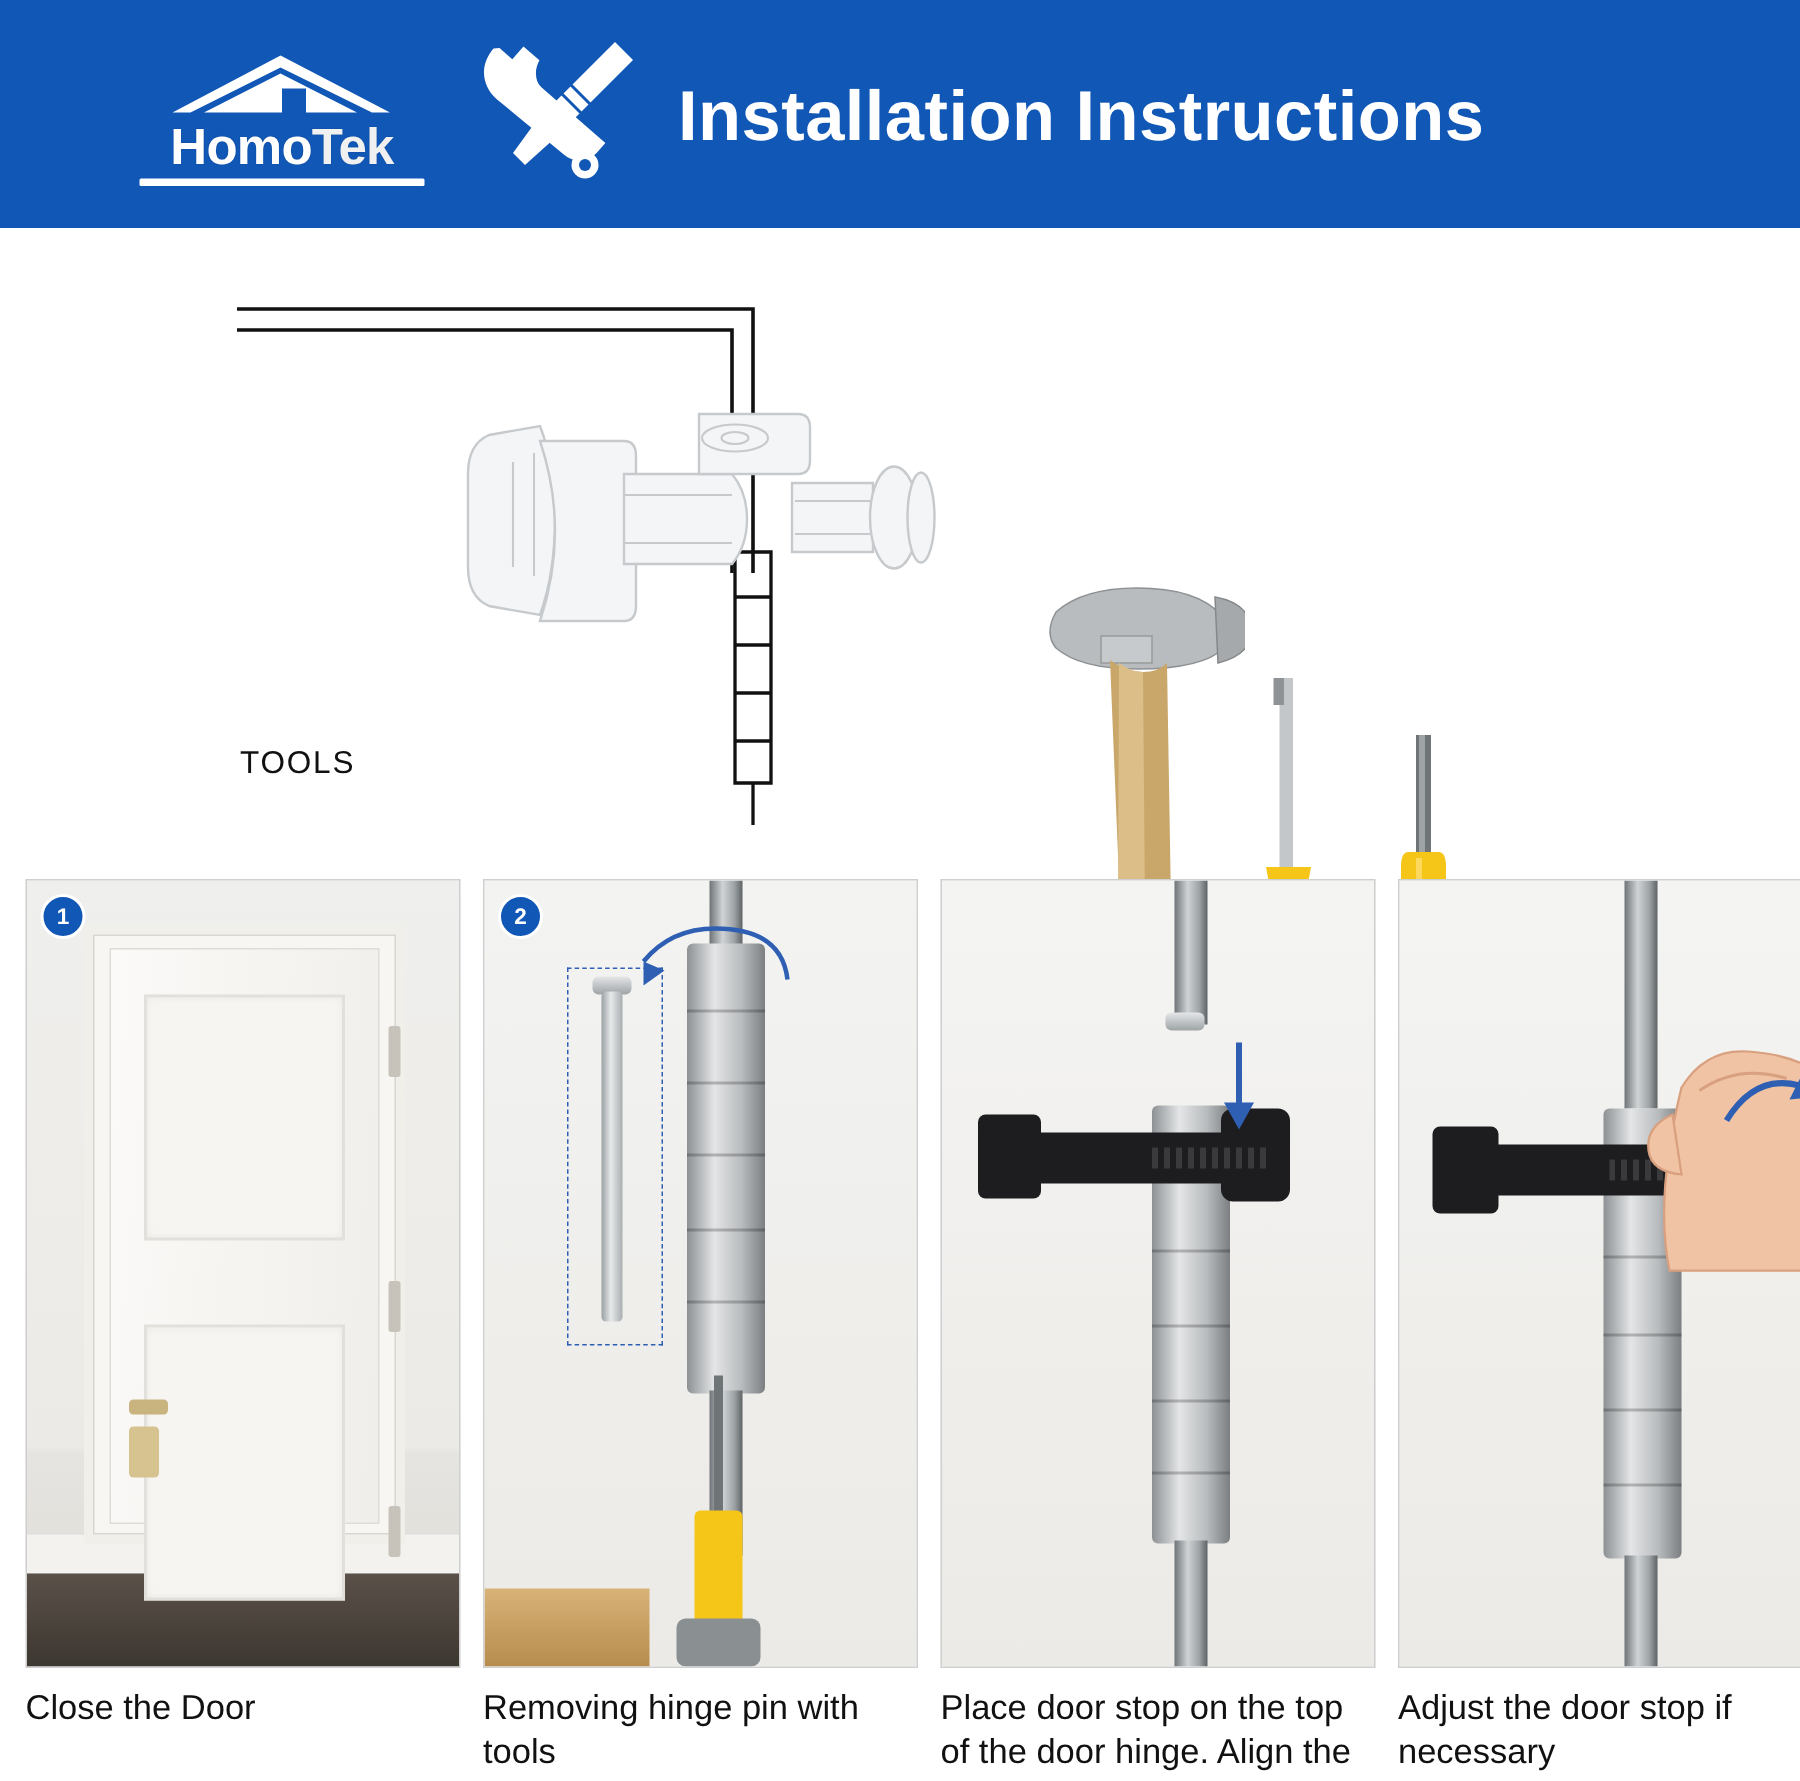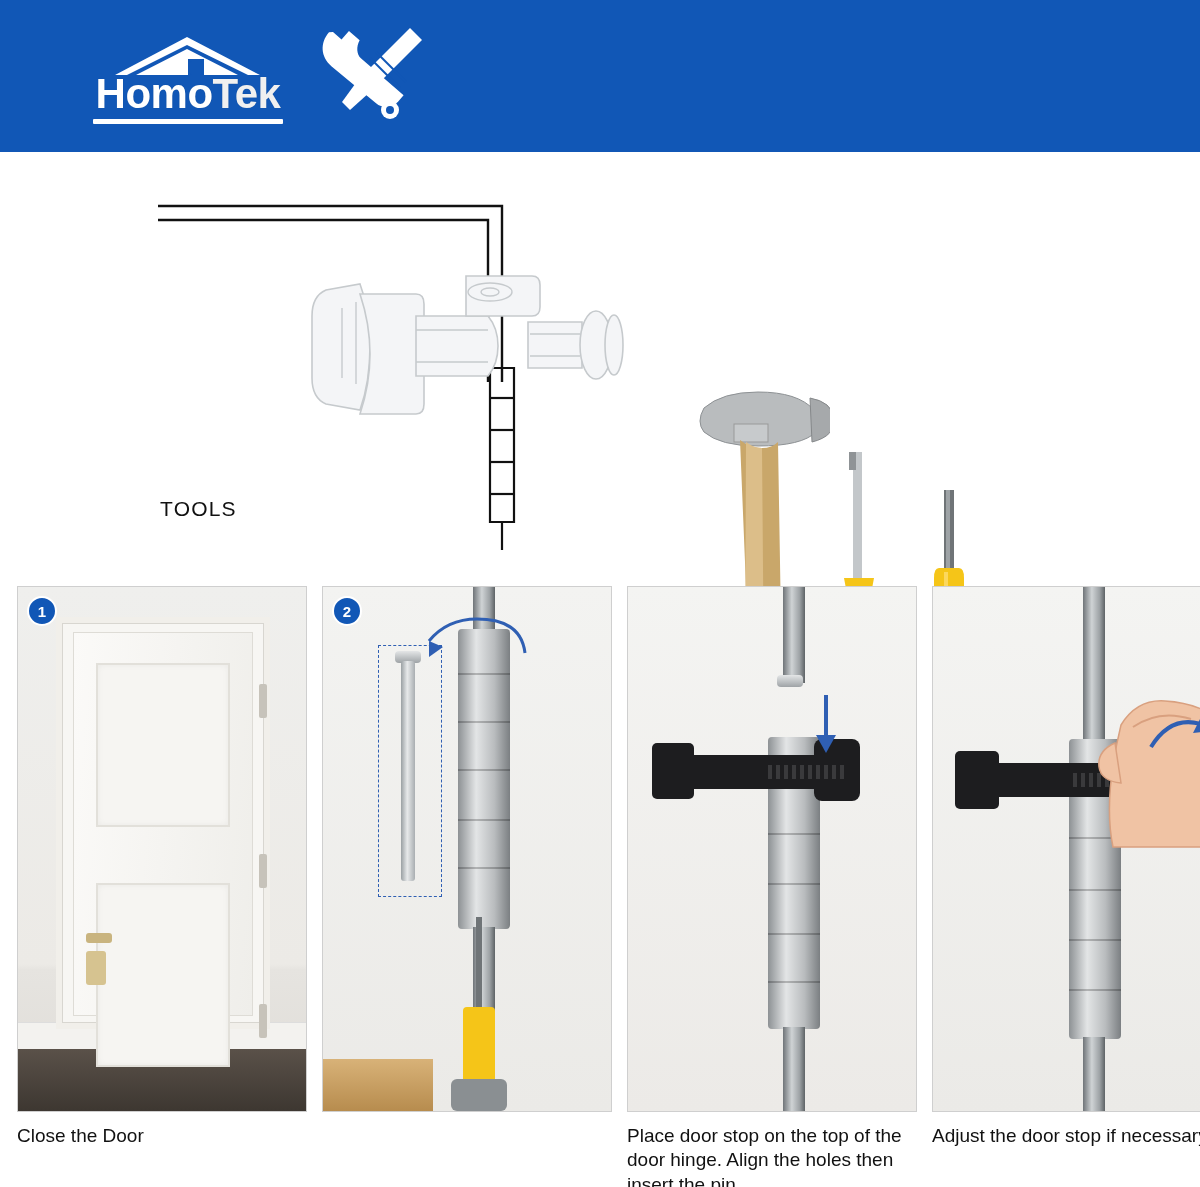--- a/index.html
+++ b/index.html
@@ -21,21 +21,21 @@
   .header-inner{display:flex;align-items:center;gap:26px;padding-left:88px;}
   .logo{
     position:relative;width:200px;height:95px;
     display:flex;flex-direction:column;align-items:center;justify-content:flex-end;
   }
   .logo-roof{
     position:absolute;top:6px;left:22px;width:155px;height:48px;
   }
   .logo-text{
     font-family:"Liberation Sans", sans-serif;
-    font-weight:bold;font-size:42px;color:#ffffff;letter-spacing:-0.5px;
+    font-weight:bold;font-size:34px;color:#ffffff;letter-spacing:-0.5px;
     line-height:1;
     position:relative;z-index:2;
     text-shadow:0 0 1px rgba(0,0,0,.2);
   }
   .logo-text .mid{color:#f0f0f0;}
   .logo-underline{width:190px;height:5px;background:#fff;margin-top:4px;border-radius:1px;}
 
   .tools-icon{width:112px;height:104px;flex:0 0 auto;}
   .header-title{
     font-family:"Liberation Sans", sans-serif;
@@ -71,21 +71,21 @@
   .step:first-child{margin-left:17px;}
   .step-img{
     position:relative;
     width:288px;height:524px;
     border:1px solid #cfcfcf;
     background:#f1f1f1;
     overflow:hidden;
   }
   .step-caption{
     margin-top:12px;
-    font-size:19px;line-height:1.28;color:#111;
+    font-size:23px;line-height:1.28;color:#111;
     padding-right:6px;
   }
   .badge{
     position:absolute;left:9px;top:9px;width:26px;height:26px;border-radius:50%;
     background:#1157b6;color:#fff;font-size:15px;font-weight:bold;
     display:flex;align-items:center;justify-content:center;z-index:6;
     border:2px solid #ffffff;
   }
 
   
@@ -139,20 +139,21 @@
         <circle cx="76" cy="86" r="4" fill="#1157b6"></circle>
         <path d="M96 4 L108 16 L60 64 L48 52 Z"></path>
         <path d="M44 56 L56 68 L36 86 L28 78 Z"></path>
       </g>
       <g stroke="#1157b6" stroke-width="2">
         <line x1="62" y1="28" x2="92" y2="58"></line>
         <line x1="56" y1="34" x2="86" y2="64"></line>
       </g>
     </svg>
 
+    <div class="header-title">Installation Instructions</div>
   </div>
 </div>
 
 <div class="diagram">
 
   <svg width="700" height="430" style="position:absolute;left:110px;top:30px;">
 
     <path d="M48 24 H392 V200" fill="none" stroke="#111" stroke-width="2.4"></path>
     <path d="M48 38 H378 V200" fill="none" stroke="#111" stroke-width="2.4"></path>
 
@@ -257,20 +258,21 @@
       <div class="pinhead" style="left:72px;top:64px;"></div>
       <div class="pin" style="left:78px;top:74px;height:220px;"></div>
       <svg class="arrow-svg" style="left:98px;top:26px;" width="110" height="46">
         <path d="M104 40 q-4 -34 -48 -34 q-30 0 -48 22" fill="none" stroke="#2f5fb3" stroke-width="3"></path>
         <path d="M8 28 l0 16 l14 -10 z" fill="#2f5fb3"></path>
       </svg>
       <div style="position:absolute;left:153px;top:330px;width:6px;height:96px;background:#6f7477;"></div>
       <div class="screwdriver-y" style="left:140px;top:420px;width:32px;height:78px;"></div>
       <div style="position:absolute;left:128px;top:492px;width:56px;height:32px;background:#8a8f92;border-radius:6px;"></div>
     </div>
+    <div class="cap-wrap step-caption">Removing hinge pin with tools</div>
   </div>
 
   <div class="step">
     <div class="step-img">
       <div style="position:absolute;inset:0;background:linear-gradient(180deg,#f4f4f2,#eceae7);"></div>
       <div class="rod" style="left:155px;top:0;height:96px;"></div>
       <div class="pinhead" style="left:149px;top:88px;"></div>
       <div class="hingebody" style="left:140px;top:150px;height:292px;">
         <div class="hingeline" style="top:46px;"></div>
         <div class="hingeline" style="top:96px;"></div>

